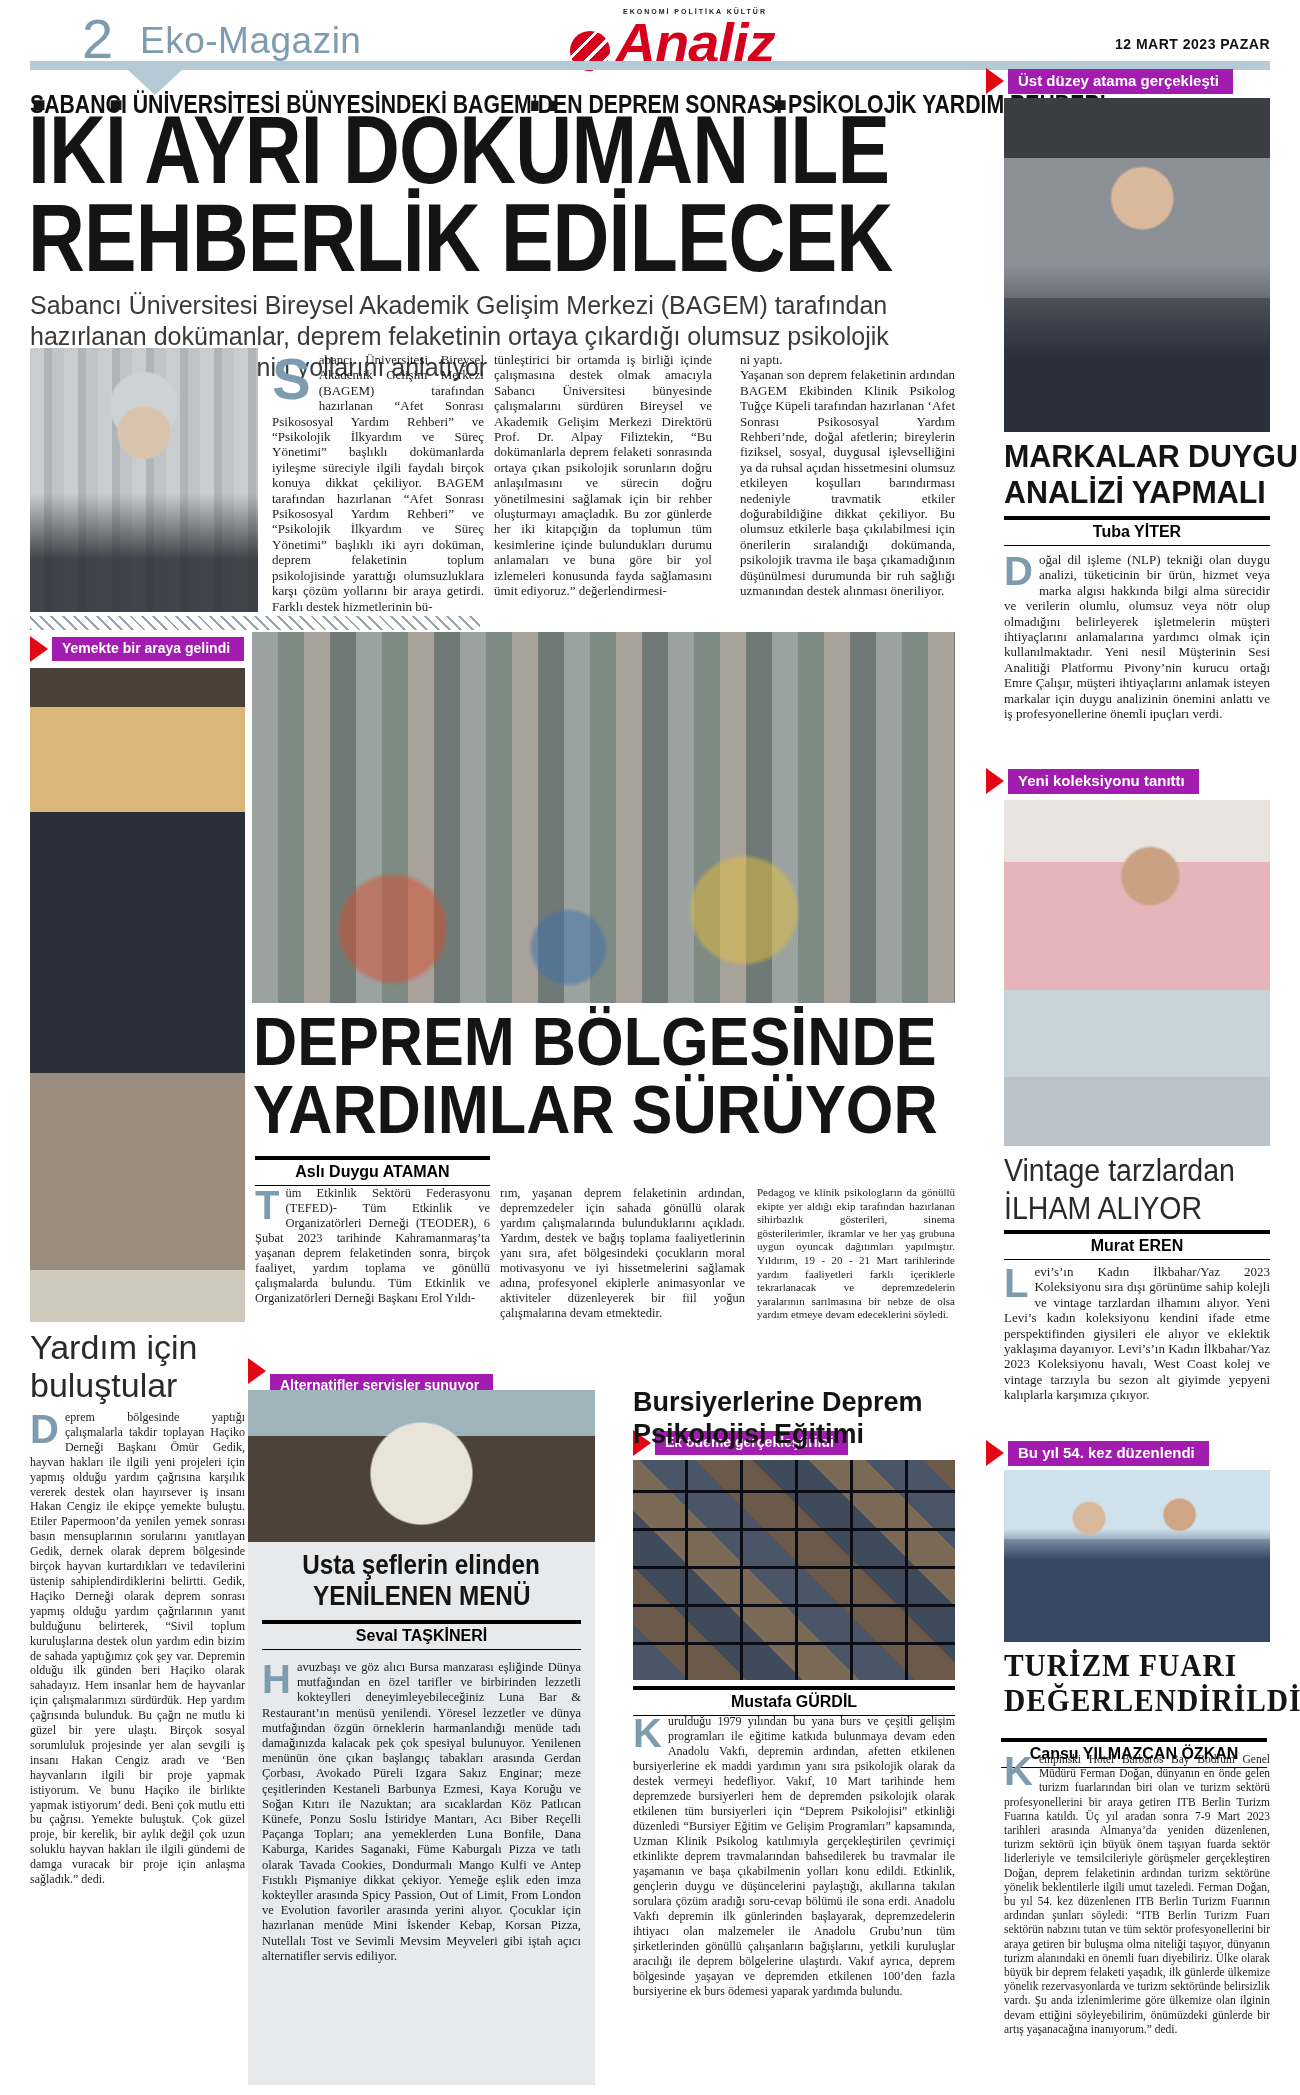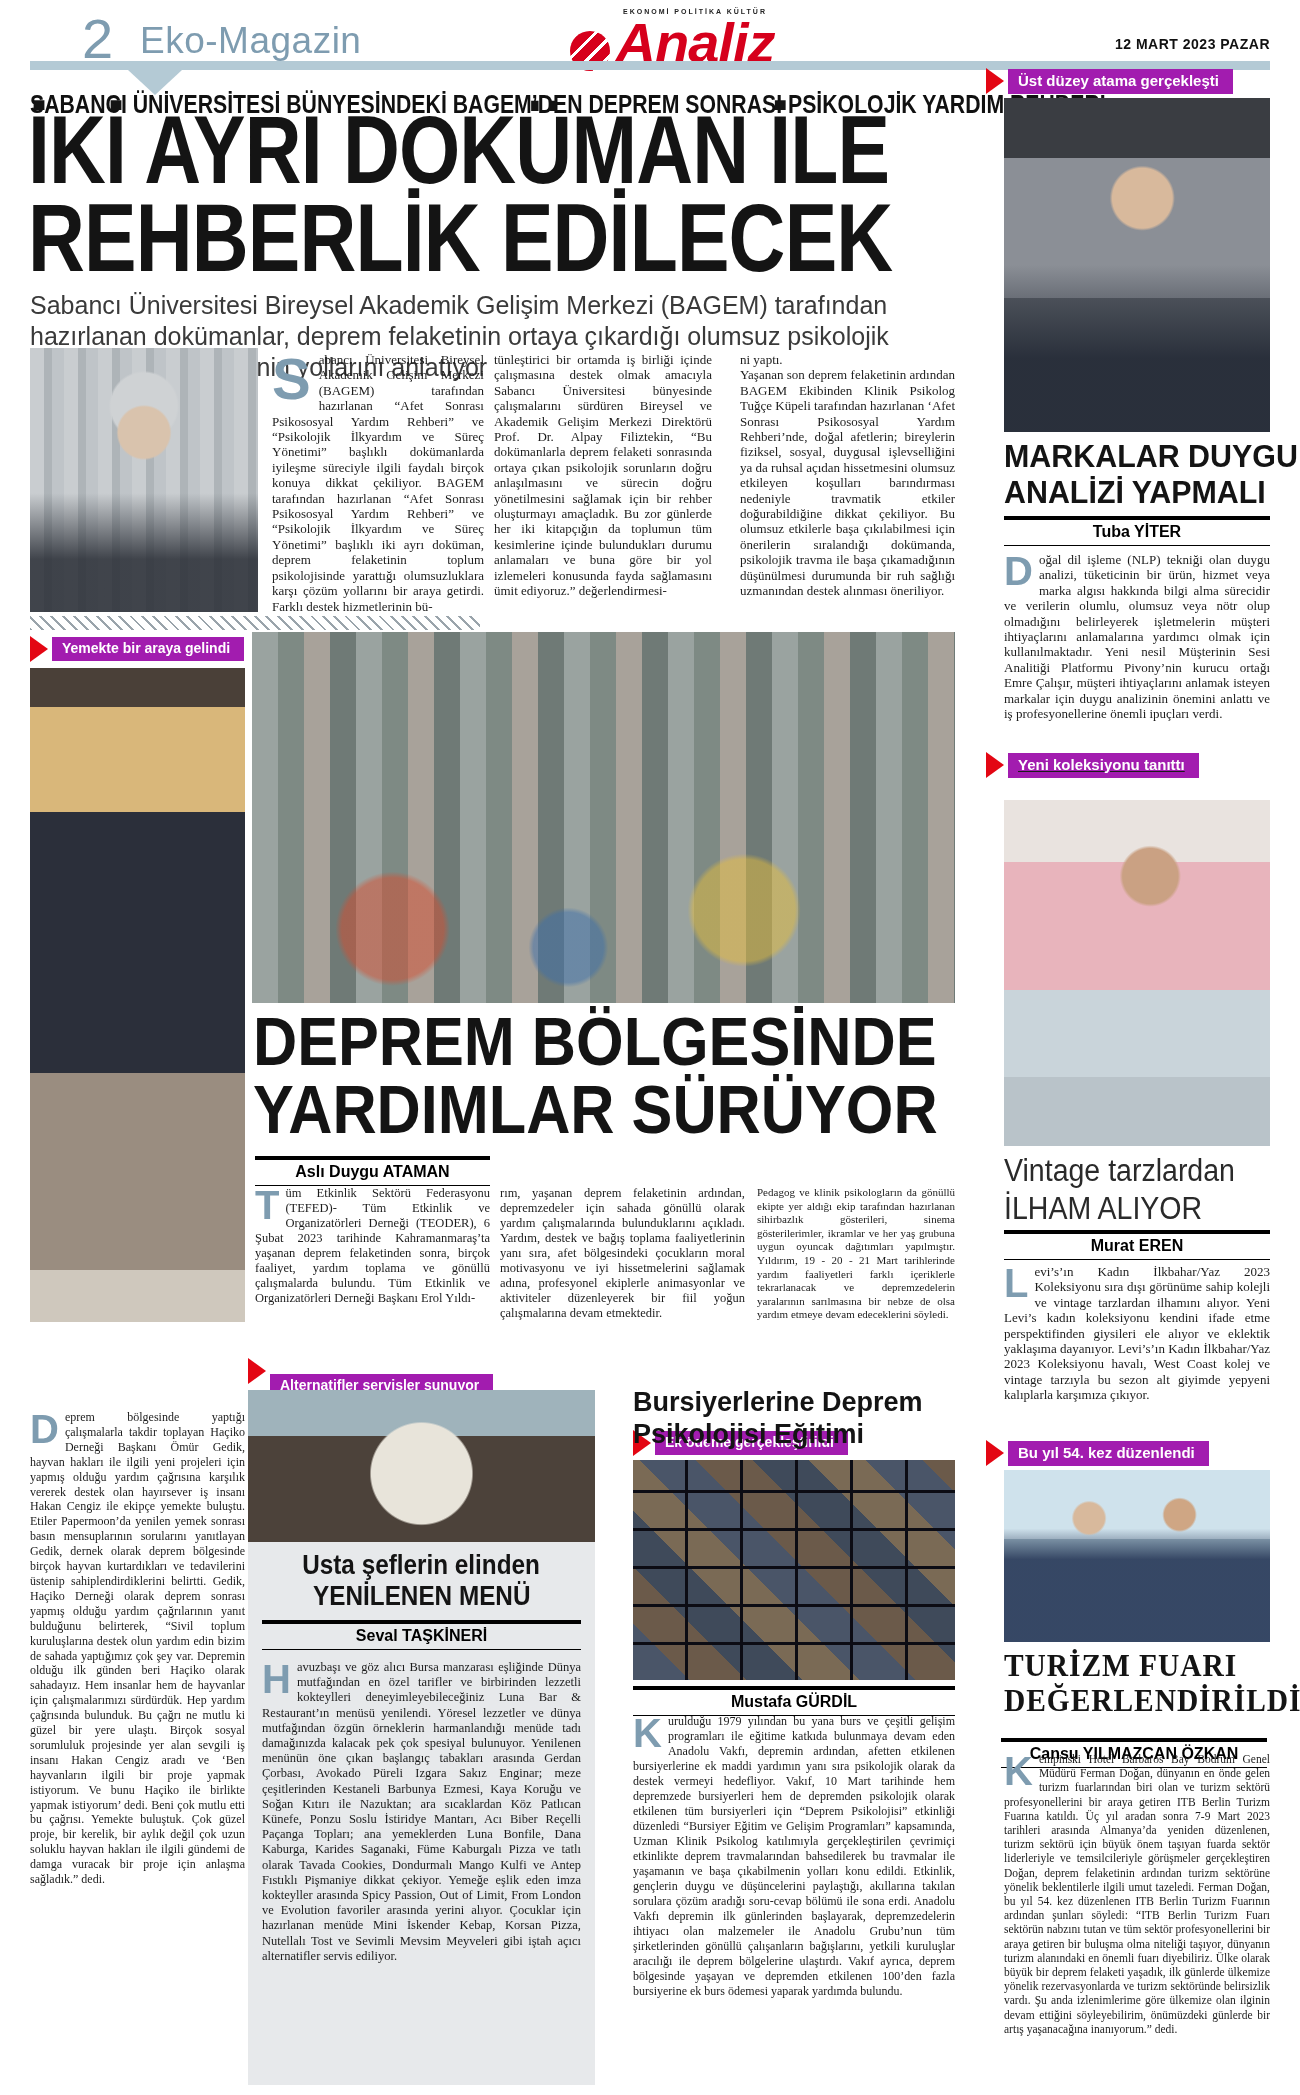--- a/index.html
+++ b/index.html
@@ -148,20 +148,24 @@
   <div class="abs" style="left:253px;top:1076px;">
     <span class="hl-lg cx" style="transform:scaleX(.9);">YARDIMLAR SÜRÜYOR</span>
   </div>
   <div class="abs byline" style="left:255px;top:1148px;width:235px;margin-top:8px;">Aslı Duygu ATAMAN</div>
   <div class="abs bd" style="left:255px;top:1186px;width:235px;height:160px;font-size:12.5px;line-height:15px;">
     <span class="dc">T</span><span>üm Etkinlik Sektörü Federasyonu (TEFED)- Tüm Etkinlik ve Organizatörleri Derneği (TEODER), 6 Şubat 2023 tarihinde Kahramanmaraş’ta yaşanan deprem felaketinden sonra, birçok faaliyet, yardım toplama ve gönüllü çalışmalarda bulundu. Tüm Etkinlik ve Organizatörleri Derneği Başkanı Erol Yıldı-</span>
   </div>
   <div class="abs bd" style="left:500px;top:1186px;width:245px;height:160px;font-size:12.5px;line-height:15px;">rım, yaşanan deprem felaketinin ardından, depremzedeler için sahada gönüllü olarak yardım çalışmalarında bulunduklarını açıkladı. Yardım, destek ve bağış toplama faaliyetlerinin yanı sıra, afet bölgesindeki çocukların moral motivasyonu ve iyi hissetmelerini sağlamak adına, profesyonel ekiplerle animasyonlar ve aktiviteler düzenleyerek bir fiil yoğun çalışmalarına devam etmektedir.</div>
   <div class="abs bd" style="left:757px;top:1186px;width:198px;height:160px;font-size:11px;line-height:13.6px;">Pedagog ve klinik psikologların da gönüllü ekipte yer aldığı ekip tarafından hazırlanan sihirbazlık gösterileri, sinema gösterilerimler, ikramlar ve her yaş grubuna uygun oyuncak dağıtımları yapılmıştır. Yıldırım, 19 - 20 - 21 Mart tarihlerinde yardım faaliyetleri farklı içeriklerle tekrarlanacak ve depremzedelerin yaralarının sarılmasına bir nebze de olsa yardım etmeye devam edeceklerini söyledi.</div>
 
+  <div class="abs" style="left:30px;top:1328px;">
+    <span class="hl-md-mixed">Yardım için</span><br>
+    <span class="hl-md-mixed">buluştular</span>
+  </div>
   <div class="abs bd" style="left:30px;top:1410px;width:215px;height:672px;font-size:12px;line-height:14.9px;">
     <span class="dc">D</span><span>eprem bölgesinde yaptığı çalışmalarla takdir toplayan Haçiko Derneği Başkanı Ömür Gedik, hayvan hakları ile ilgili yeni projeleri için yapmış olduğu yardım çağrısına karşılık vererek destek olan hayırsever iş insanı Hakan Cengiz ile ekipçe yemekte buluştu. Etiler Papermoon’da yenilen yemek sonrası basın mensuplarının sorularını yanıtlayan Gedik, dernek olarak deprem bölgesinde birçok hayvan kurtardıkları ve tedavilerini üstenip sahiplendirdiklerini belirtti. Gedik, Haçiko Derneği olarak deprem sonrası yapmış olduğu yardım çağrılarının yanıt bulduğunu belirterek, “Sivil toplum kuruluşlarına destek olun yardım edin bizim de sahada yaptığımız çok şey var. Depremin olduğu ilk günden beri Haçiko olarak sahadayız. Hem insanlar hem de hayvanlar için çalışmalarımızı sürdürdük. Hep yardım çağrısında bulunduk. Bu çağrı ne mutlu ki güzel bir yere ulaştı. Birçok sosyal sorumluluk projesinde yer alan sevgili iş insanı Hakan Cengiz aradı ve ‘Ben hayvanların ilgili bir proje yapmak istiyorum. Ve bunu Haçiko ile birlikte yapmak istiyorum’ dedi. Beni çok mutlu etti bu çağrısı. Yemekte buluştuk. Çok güzel proje, bir kerelik, bir aylık değil çok uzun soluklu hayvan hakları ile ilgili gündemi de damga vuracak bir proje için anlaşma sağladık.” dedi.</span>
   </div>
 
   <div class="abs lbl" style="left:248px;top:1358px;">
     <span class="tri"></span>
     <span class="bar" style="font-size:14px;margin-top:30px;">Alternatifler servisler sunuyor</span>
   </div>
   <div class="abs ph ph-food" style="left:248px;top:1390px;width:347px;height:152px;"></div>
   <div class="abs graybox" style="left:248px;top:1542px;width:347px;height:543px;">
@@ -179,21 +183,21 @@
     <span class="tri"></span>
     <span class="bar" style="font-size:14px;">Ek ödeme gerçekleştirildi</span>
   </div>
   <div class="abs hl-sm" style="left:633px;top:1386px;width:300px;white-space:normal;line-height:32px;font-weight:600;">Bursiyerlerine Deprem Psikolojisi Eğitimi</div>
   <div class="abs ph ph-grid" style="left:633px;top:1460px;width:322px;height:220px;"></div>
   <div class="abs byline" style="left:633px;top:1686px;width:322px;">Mustafa GÜRDİL</div>
   <div class="abs bd" style="left:633px;top:1714px;width:322px;height:372px;font-size:12px;line-height:15px;">
     <span class="dc">K</span><span>urulduğu 1979 yılından bu yana burs ve çeşitli gelişim programları ile eğitime katkıda bulunmaya devam eden Anadolu Vakfı, depremin ardından, afetten etkilenen bursiyerlerine ek maddi yardımın yanı sıra psikolojik olarak da destek vermeyi hedefliyor. Vakıf, 10 Mart tarihinde hem depremzede bursiyerleri hem de depremden psikolojik olarak etkilenen tüm bursiyerleri için “Deprem Psikolojisi” etkinliği düzenledi “Bursiyer Eğitim ve Gelişim Programları” kapsamında, Uzman Klinik Psikolog katılımıyla gerçekleştirilen çevrimiçi etkinlikte deprem travmalarından bahsedilerek bu travmalar ile yaşamanın ve başa çıkabilmenin yolları konu edildi. Etkinlik, gençlerin duygu ve düşüncelerini paylaştığı, akıllarına takılan sorulara çözüm aradığı soru-cevap bölümü ile sona erdi. Anadolu Vakfı depremin ilk günlerinden başlayarak, depremzedelerin ihtiyacı olan malzemeler ile Anadolu Grubu’nun tüm şirketlerinden gönüllü çalışanların bağışlarını, yetkili kuruluşlar aracılığı ile deprem bölgelerine ulaştırdı. Vakıf ayrıca, deprem bölgesinde yaşayan ve depremden etkilenen 100’den fazla bursiyerine ek burs ödemesi yaparak yardımda bulundu.</span>
   </div>
 
-  <div class="abs lbl" style="left:986px;top:752px;text-decoration:underline;">
+  <div class="abs lbl" style="left:986px;top:768px;">
     <span class="tri"></span>
     <span class="bar">Yeni koleksiyonu tanıttı</span>
   </div>
   <div class="abs ph ph-fashion" style="left:1004px;top:800px;width:266px;height:346px;"></div>
   <div class="abs" style="left:1004px;top:1152px;">
     <span class="hl-md-mixed cx" style="font-size:31px;transform:scaleX(.92);">Vintage tarzlardan</span><br>
     <span class="hl-md-mixed cx" style="font-size:31px;transform:scaleX(.92);">İLHAM ALIYOR</span>
   </div>
   <div class="abs byline" style="left:1004px;top:1230px;width:266px;">Murat EREN</div>
   <div class="abs bd" style="left:1004px;top:1264px;width:266px;height:158px;">

